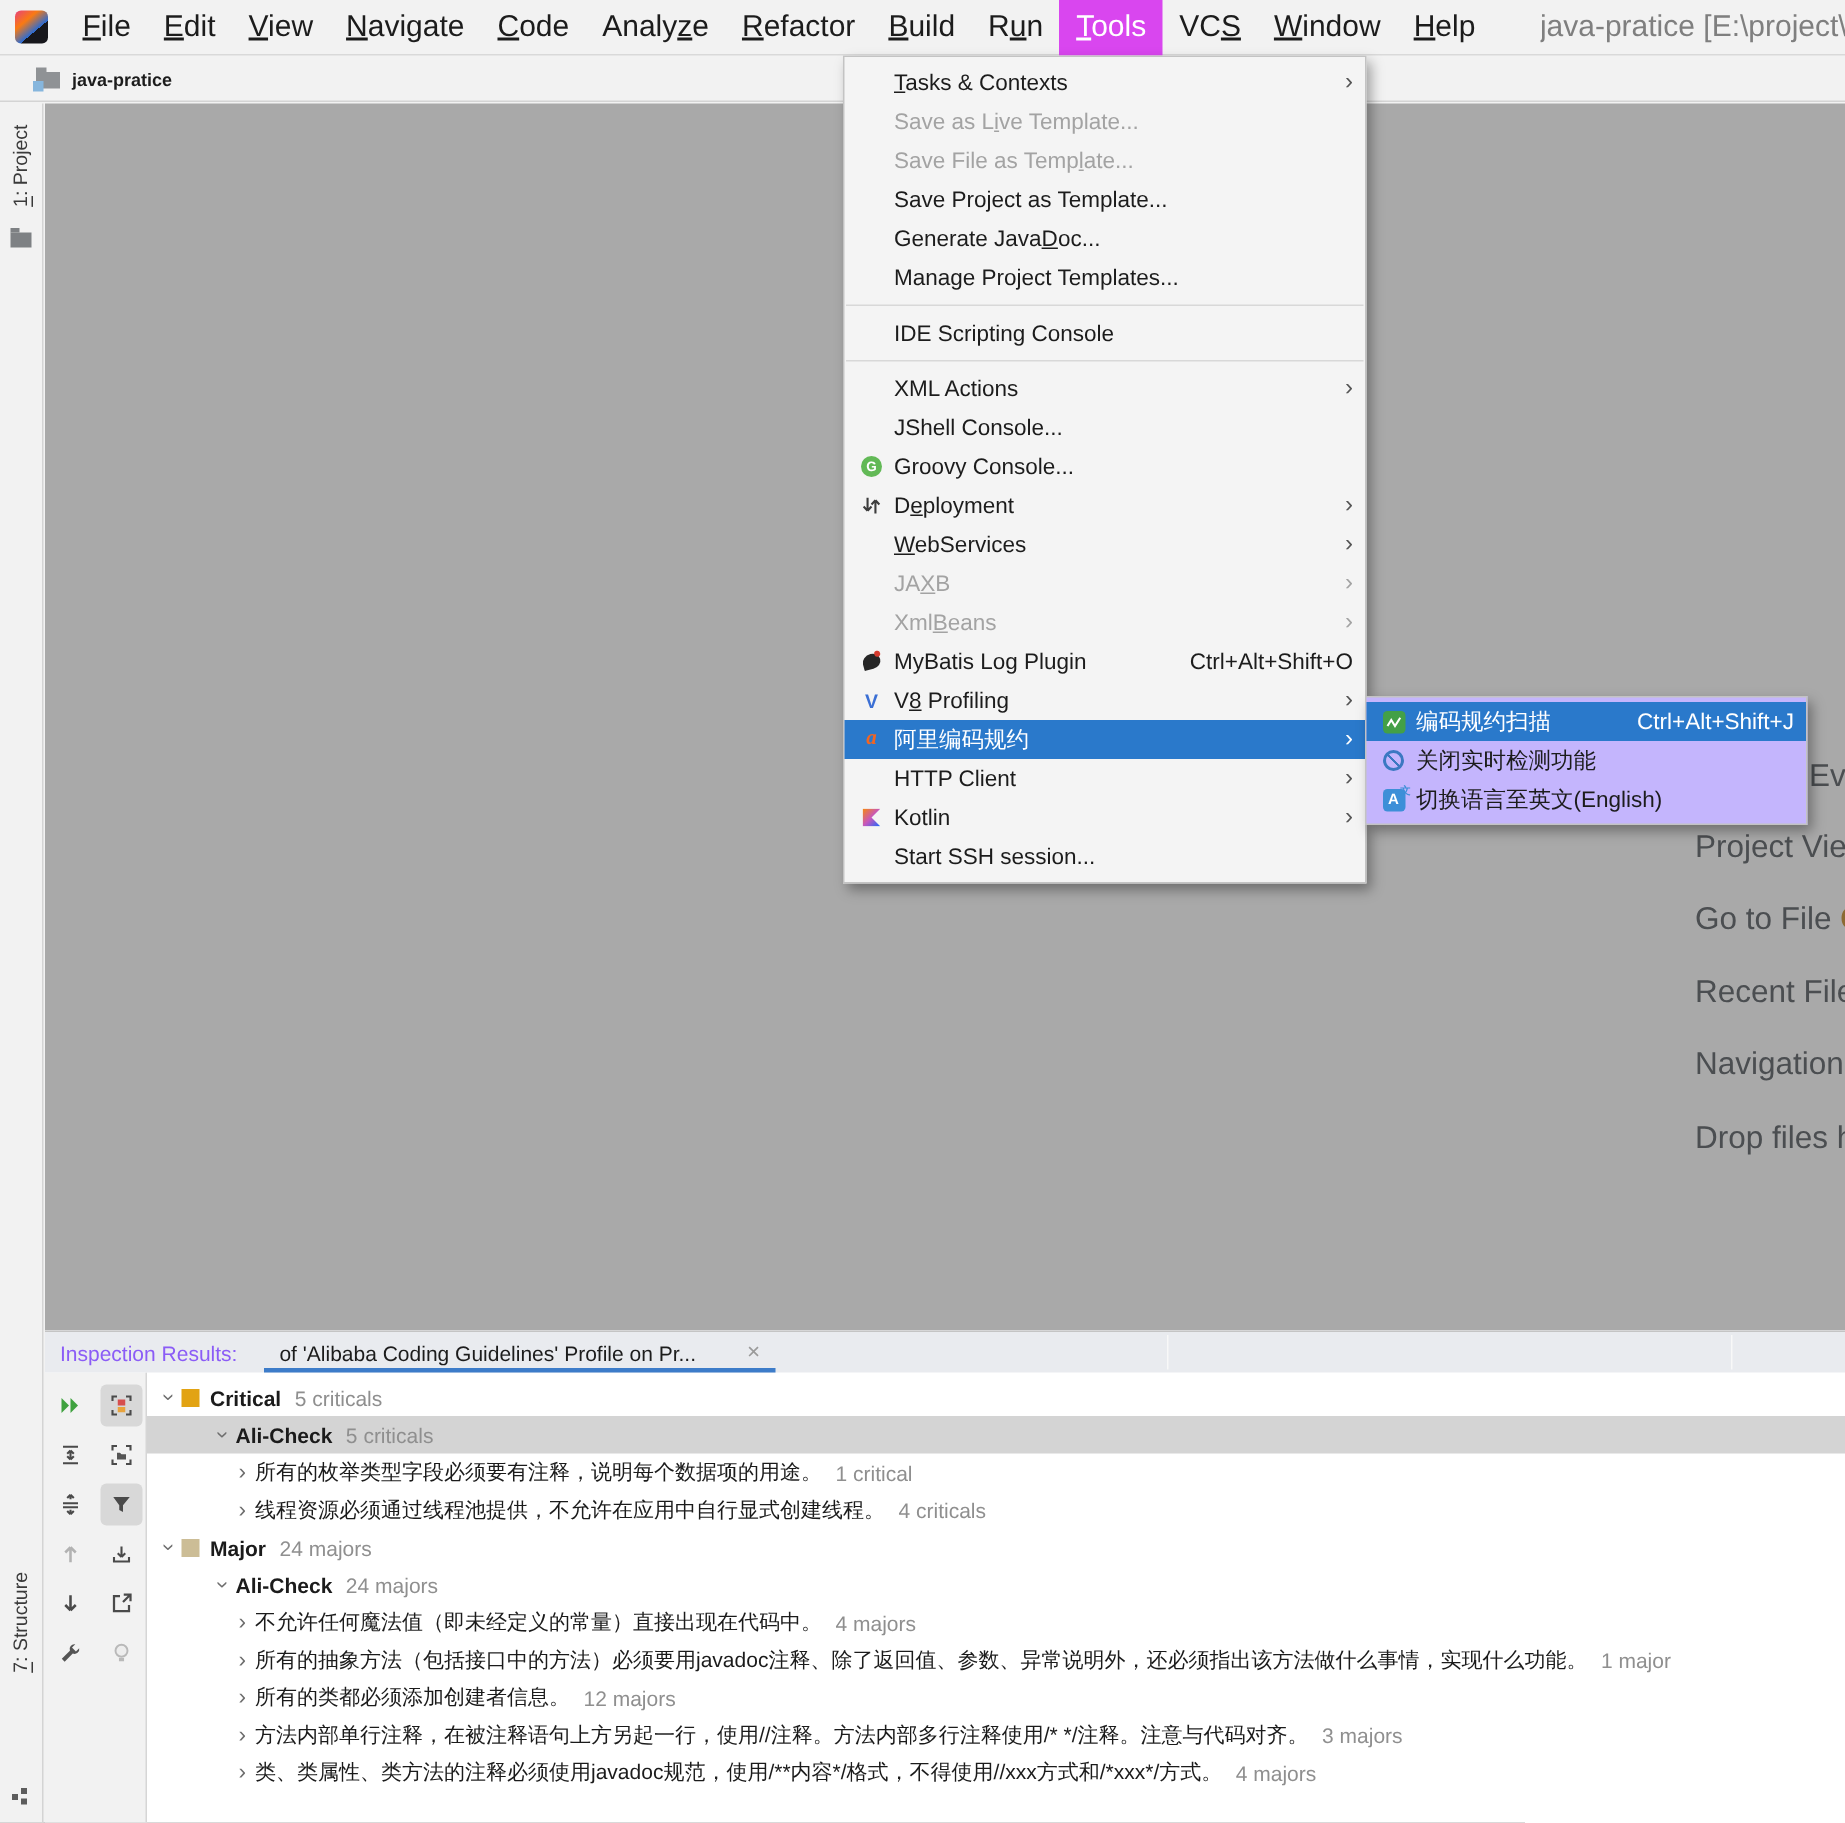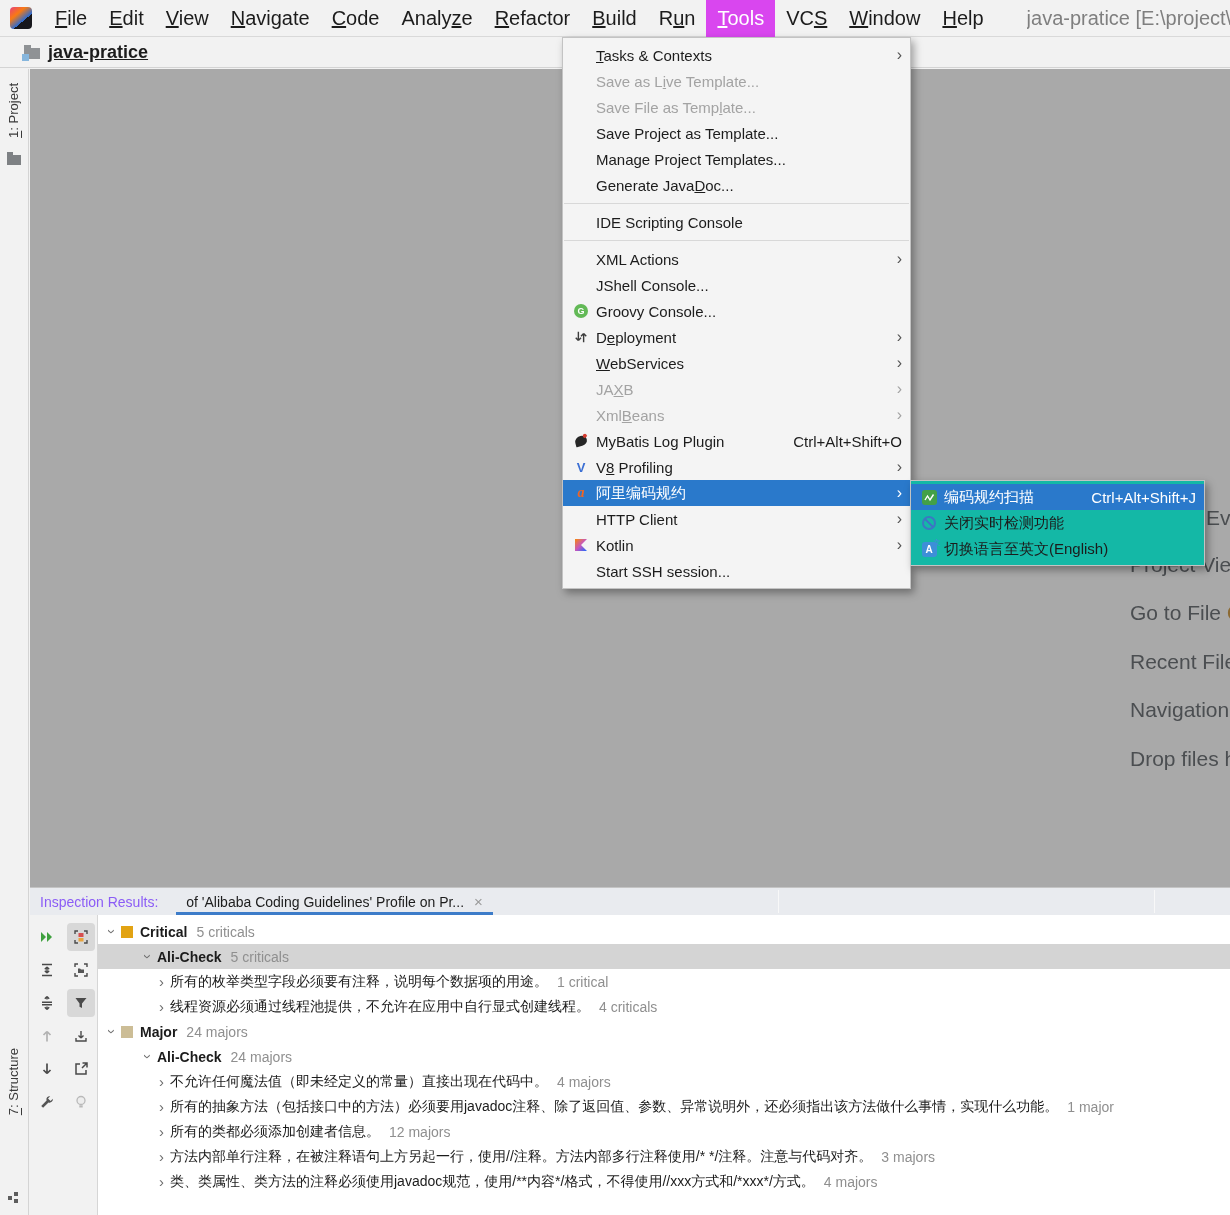--- a/index.html
+++ b/index.html
@@ -16,21 +16,21 @@
   .mitem{padding:8px 11px;white-space:nowrap;cursor:default;}
   .mitem.active{background:#d946ef;color:#fff;}
   .wintitle{flex:1;min-width:0;margin-left:32px;color:#7f7f7f;white-space:nowrap;overflow:hidden;}
 
   
   .crumbbar{position:absolute;top:38px;left:0;right:0;height:30px;background:#f2f2f2;
             border-bottom:1px solid #d4d4d4;display:flex;align-items:center;}
   .folder{width:16px;height:11px;background:#8f9295;margin:2px 8px 0 24px;position:relative;flex:none;}
   .folder:before{content:"";position:absolute;top:-3px;left:0;width:7px;height:3px;background:#8f9295;}
   .folder:after{content:"";position:absolute;bottom:-2px;left:-2px;width:7px;height:7px;background:#86b6dd;}
-  .crumbname{font-weight:bold;font-size:18px;text-decoration:underline;}
+  .crumbname{font-weight:bold;font-size:12px;}
 
   
   .leftbar{position:absolute;top:69px;left:0;width:29px;bottom:0;background:#f2f2f2;
            border-right:1px solid #d4d4d4;}
   .vlabel{writing-mode:vertical-rl;transform:rotate(180deg);font-size:13px;color:#3a3a3a;
           position:absolute;left:6px;white-space:nowrap;}
   .vl-top{top:14px;}
   .vl-bottom{bottom:100px;}
   .bar-folder{position:absolute;top:86px;left:7px;width:14px;height:10px;background:#7e8184;}
   .bar-folder:before{content:"";position:absolute;top:-3px;left:0;width:6px;height:3px;background:#7e8184;}
@@ -74,29 +74,29 @@
           clip-path:polygon(0 0,100% 0,50% 50%,100% 100%,0 100%);}
   .scan{width:15px;height:15px;background:#43a047;border-radius:3px;}
   .block{width:14px;height:14px;border:2px solid #3b78c2;border-radius:50%;
          background:linear-gradient(45deg,transparent 44%,#3b78c2 44%,#3b78c2 56%,transparent 56%);}
   .translate{width:15px;height:15px;background:#3d8fd8;border-radius:3px;color:#fff;
              font-size:10px;font-weight:bold;position:relative;}
   .translate:after{content:"文";position:absolute;top:-4px;right:-4px;font-size:7px;color:#3d8fd8;
              background:transparent;}
 
   
-  .ali-sub{left:910px;top:480px;width:295px;background:#14b8a6;padding:3px 0;z-index:21;}
+  .ali-sub{left:910px;top:464px;width:295px;background:#c4b5fd;padding:3px 0;z-index:21;}
 
   
   .panel{position:absolute;left:30px;right:0;top:887px;bottom:0;background:#fff;}
   .phead{height:28px;background:#e9ebef;border-top:1px solid #c4c4c4;display:flex;
          align-items:stretch;font-size:14px;position:relative;}
   .phead .vsep{position:absolute;top:2px;bottom:2px;width:1px;background:#f8f8f8;}
   .plabel{align-self:center;margin-left:10px;font-weight:normal;color:#8b5cf6;white-space:nowrap;}
-  .ptab{margin-left:16px;display:flex;align-items:center;padding:0 12px;position:relative;white-space:nowrap;}
+  .ptab{margin-left:16px;display:flex;align-items:center;padding:0 12px;position:relative;white-space:nowrap;gap:24px;}
   .ptab:after{content:"";position:absolute;left:2px;right:2px;bottom:0;height:3px;background:#3d7cc9;}
   .ptab .close{margin-left:10px;color:#9a9a9a;font-size:15px;}
   .pbody{display:flex;height:calc(100% - 28px);}
   .ptoolbar{width:68px;background:#f2f2f2;border-right:1px solid #d6d6d6;flex:none;
             display:grid;grid-template-columns:28px 28px;justify-content:center;
             align-content:start;gap:5px 6px;padding-top:8px;}
   .tbtn{width:28px;height:28px;display:flex;align-items:center;justify-content:center;border-radius:4px;}
   .tbtn.sel{background:#d8d8d8;}
   .tree{flex:1;overflow:hidden;padding-top:4px;font-size:14px;}
   .trow{height:25px;display:flex;align-items:center;white-space:nowrap;}
@@ -173,25 +173,25 @@
   <div class="mp-row disabled">
       <span class="mp-ic"></span>
       <span class="mp-label">Save File as Temp<u>l</u>ate...</span>
     </div>
   <div class="mp-row">
       <span class="mp-ic"></span>
       <span class="mp-label">Save Project as Template...</span>
     </div>
   <div class="mp-row">
       <span class="mp-ic"></span>
+      <span class="mp-label">Generate Java<u>D</u>oc...</span>
+    </div>
+  <div class="mp-row">
+      <span class="mp-ic"></span>
       <span class="mp-label">Manage Project Templates...</span>
-    </div>
-  <div class="mp-row">
-      <span class="mp-ic"></span>
-      <span class="mp-label">Generate Java<u>D</u>oc...</span>
     </div>
   <div class="mp-sep"></div>
   <div class="mp-row">
       <span class="mp-ic"></span>
       <span class="mp-label">IDE Scripting Console</span>
     </div>
   <div class="mp-sep"></div>
   <div class="mp-row">
       <span class="mp-ic"></span>
       <span class="mp-label">XML Actions</span>

